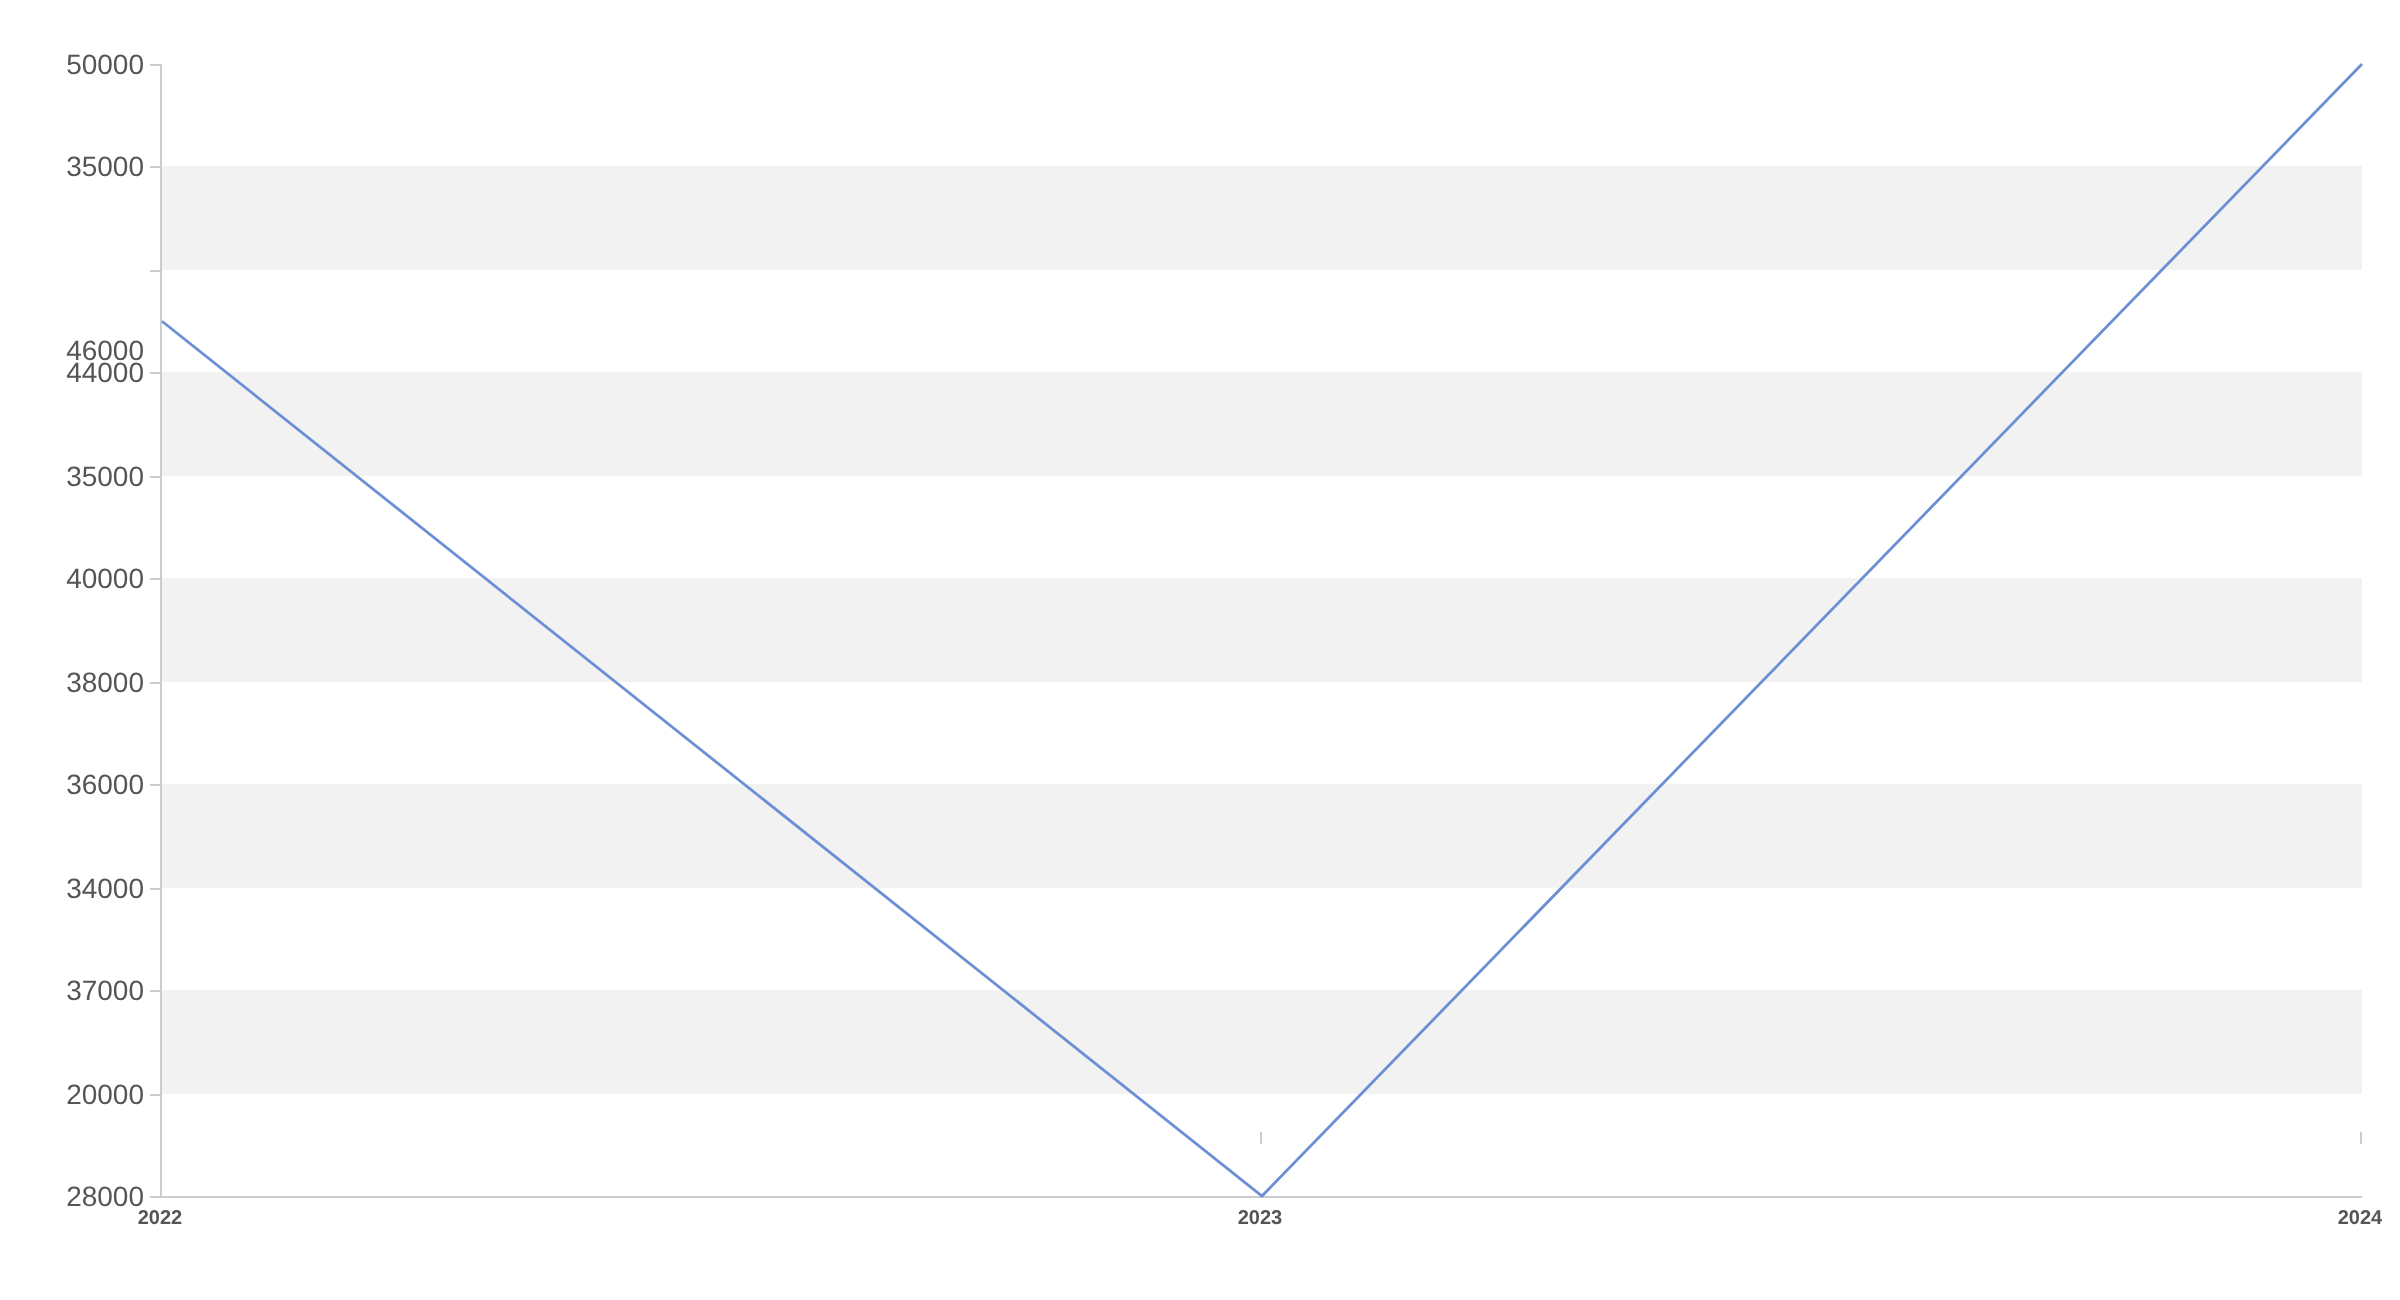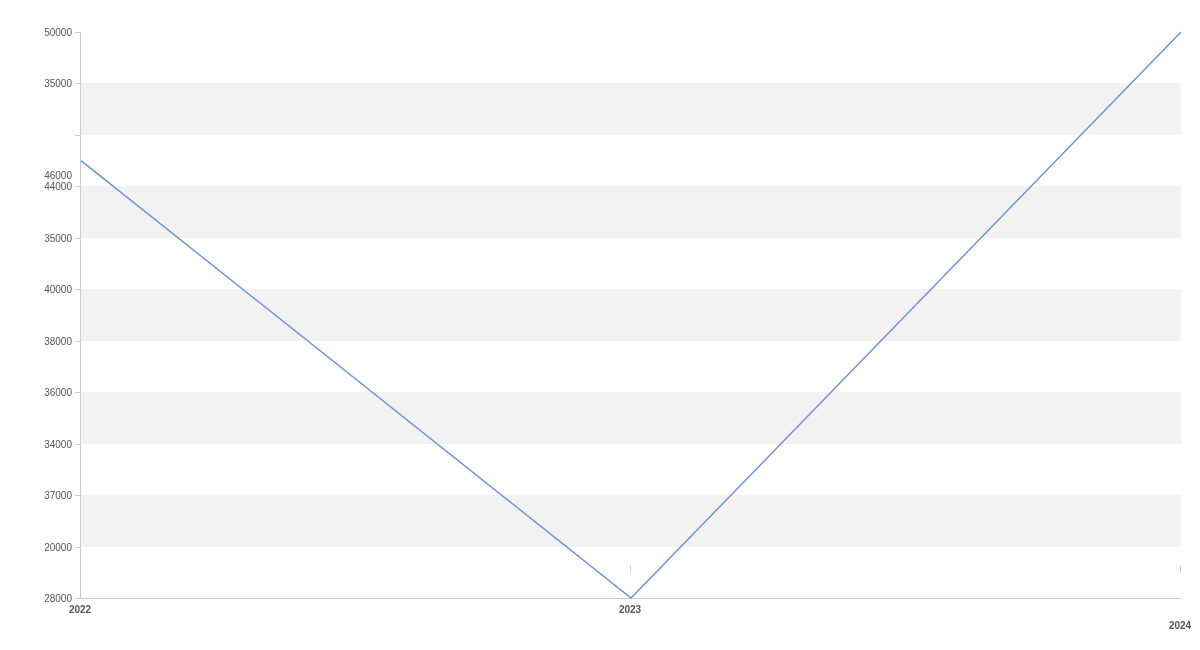--- a/index.html
+++ b/index.html
@@ -39,21 +39,21 @@
     position: absolute;
     left: 0;
     width: 100%;
     background: #f2f2f2;
   }
   .y-tick-label {
     position: absolute;
     right: 1128px; 
     width: 60px;
     text-align: right;
-    font-size: 10px;
+    font-size: 14px;
     color: #555555;
     transform: translateY(-50%);
   }
   .y-tick-mark {
     position: absolute;
     left: -6px;
     width: 6px;
     height: 1px;
     background: #cccccc;
   }
@@ -129,14 +129,14 @@
       <div class="x-tick-mark"></div>
     </div>
     <div class="x-tick-label" style="left: 80px;">2022</div>
     <div class="x-tick-mark-wrap" style="left: 630px;">
       <div class="x-tick-mark"></div>
     </div>
     <div class="x-tick-label" style="left: 630px;">2023</div>
     <div class="x-tick-mark-wrap" style="left: 1180px;">
       <div class="x-tick-mark"></div>
     </div>
-    <div class="x-tick-label" style="left: 1180px; margin-top: 16px;">2024</div>
+    <div class="x-tick-label" style="left: 1180px;">2024</div>
   </div>
 
 </body></html>

